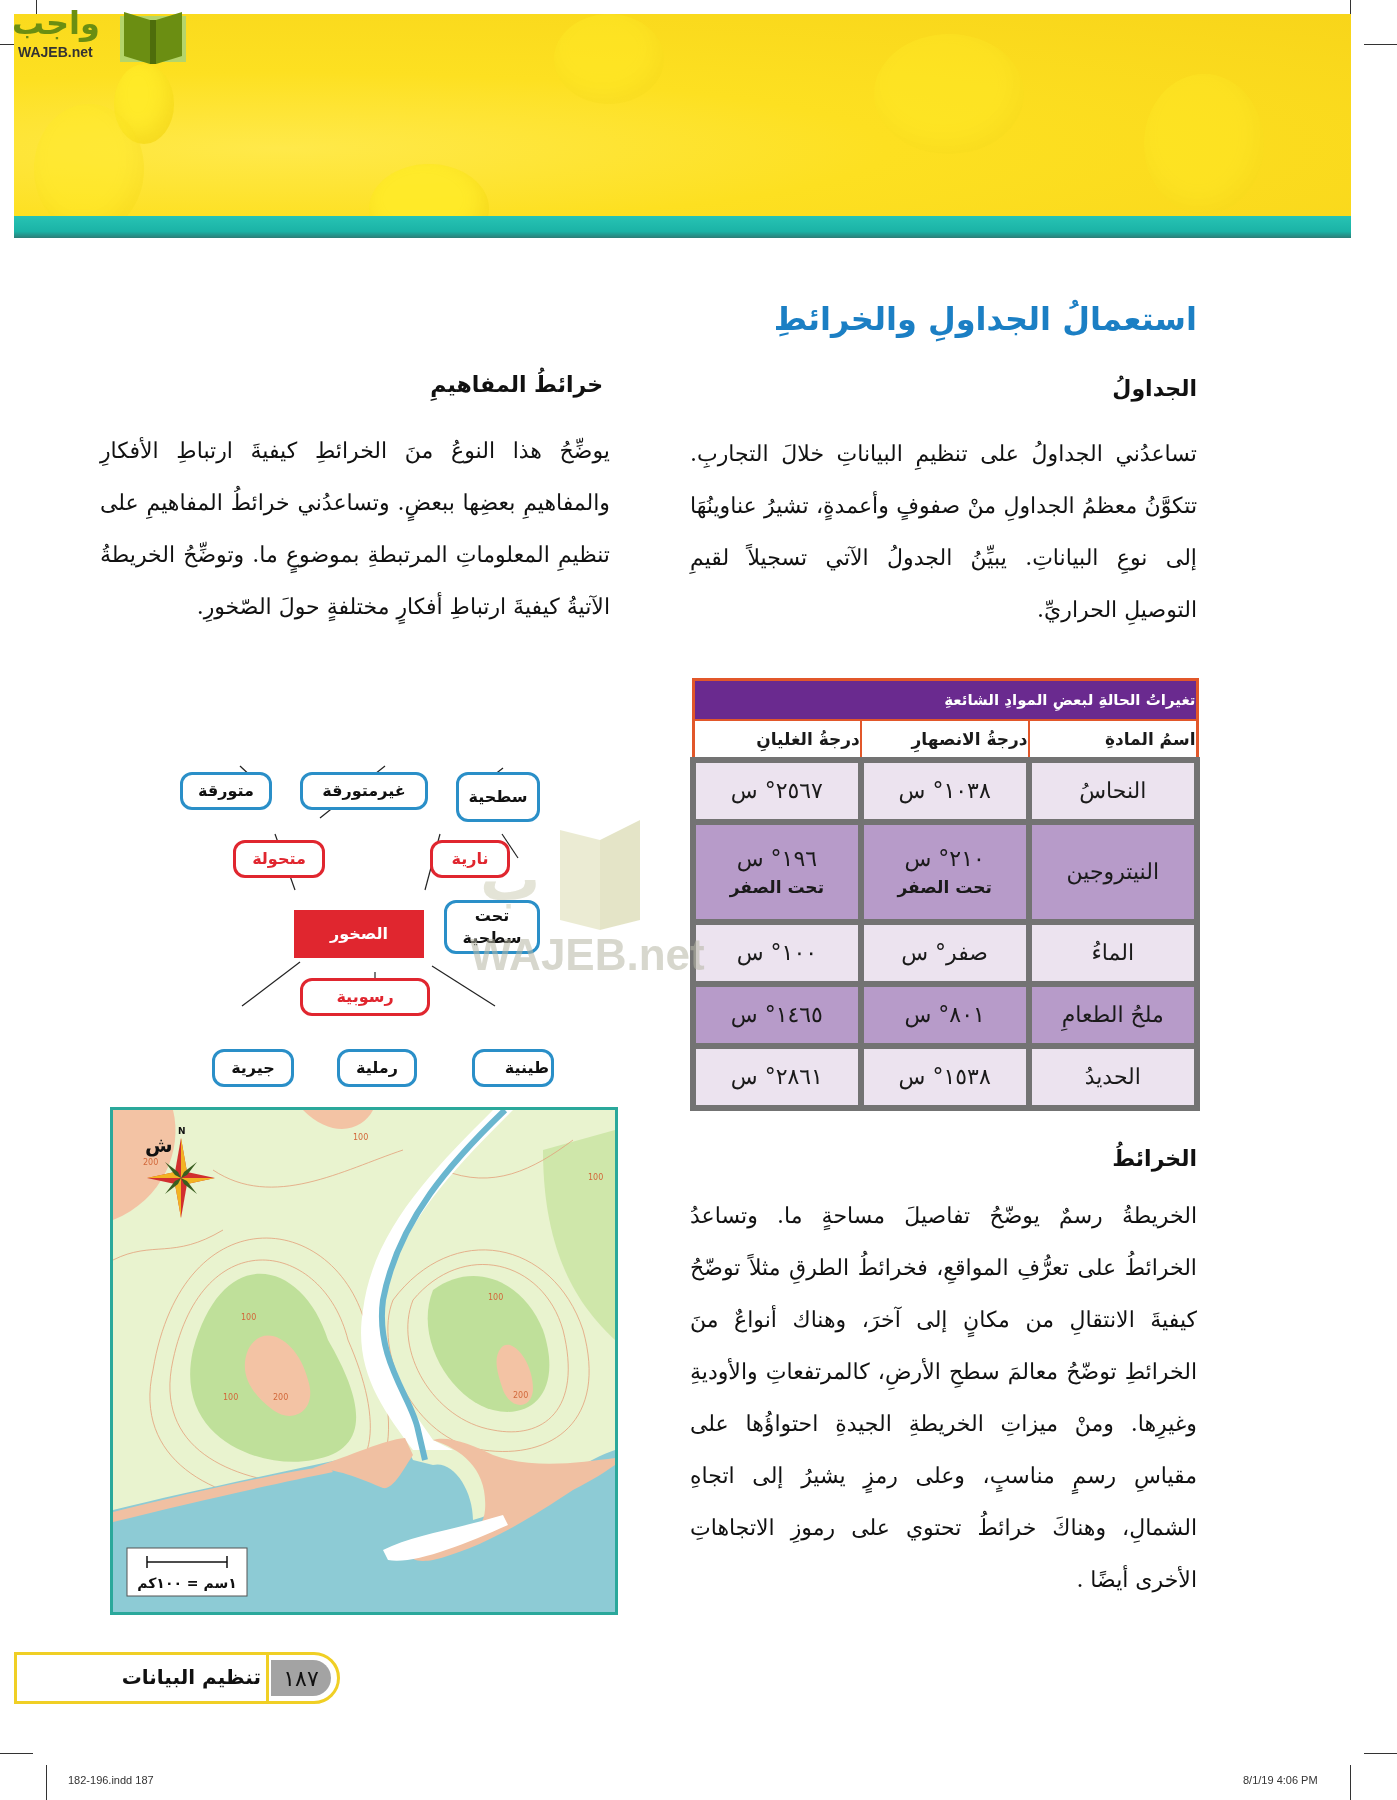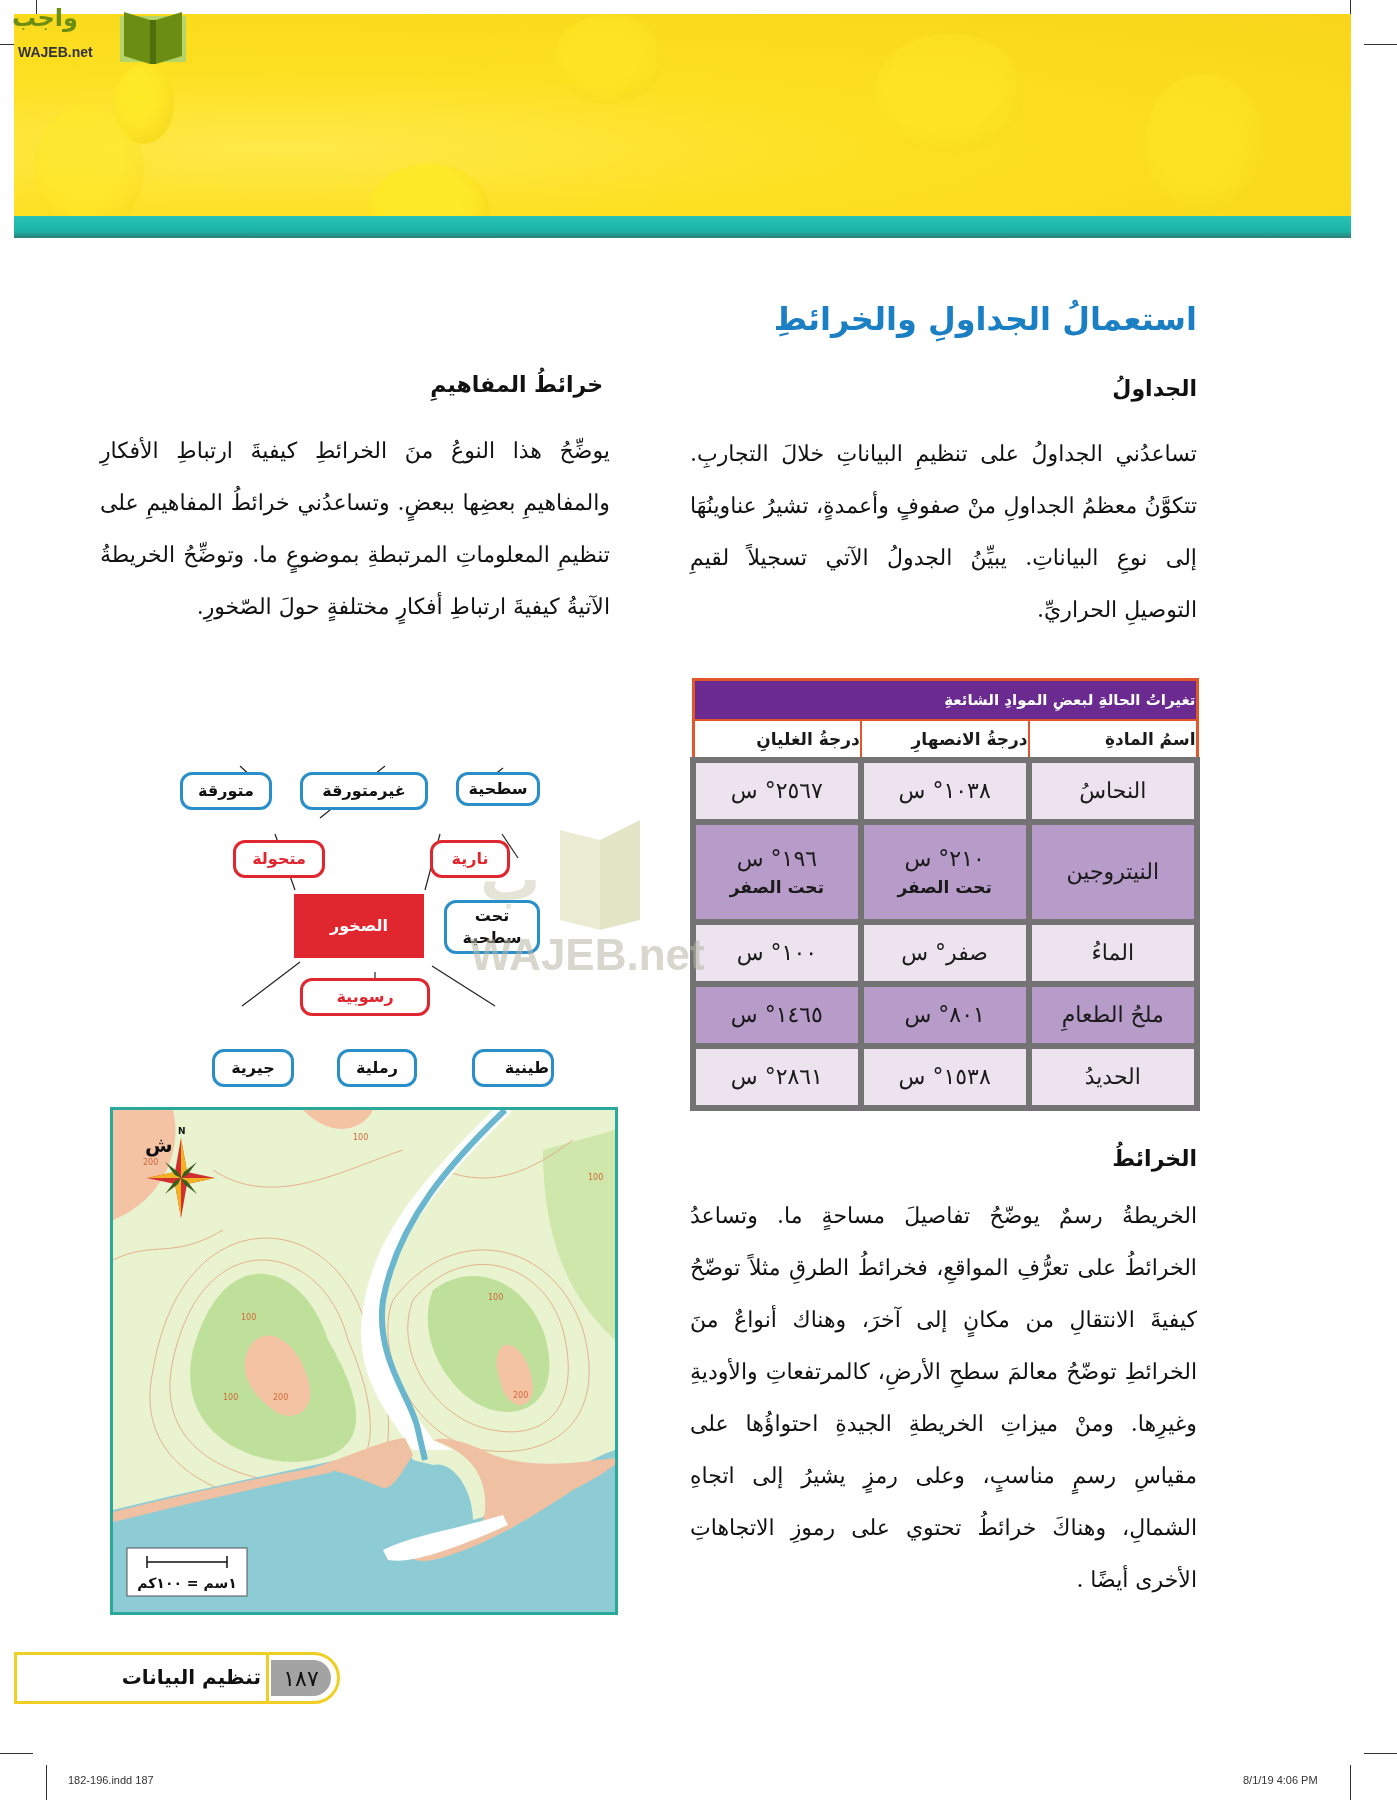--- a/index.html
+++ b/index.html
@@ -10,21 +10,21 @@
     .crop { position: absolute; background: #333; }
 
     
     .banner { position: absolute; left: 14px; top: 14px; width: 1337px; height: 224px;
       background: radial-gradient(ellipse at 20% 60%, #ffe94a 0%, #fde021 40%, #f8d51a 100%); overflow: hidden; }
     .banner .blob { position: absolute; border-radius: 50%; background: rgba(255,235,40,0.85);
       box-shadow: inset -6px -10px 18px rgba(220,170,0,0.25); }
     .banner .teal { position: absolute; left: 0; bottom: 0; width: 100%; height: 22px;
       background: linear-gradient(#27c3b4, #1bb3a6 70%, #2c7d77); }
     .logo { position: absolute; left: 8px; top: 4px; width: 180px; height: 62px; z-index: 5; }
-    .logo .ar { position: absolute; left: 4px; top: 0px; font-size: 24px; font-weight: bold; color: #6b8e12; direction: rtl; }
+    .logo .ar { position: absolute; left: 4px; top: 0px; font-size: 32px; font-weight: bold; color: #6b8e12; direction: rtl; }
     .logo .en { position: absolute; left: 10px; top: 40px; font-size: 14px; font-weight: bold; color: #333; font-family: "Liberation Sans", sans-serif; }
     .logo .book { position: absolute; left: 110px; top: 4px; width: 70px; height: 58px; }
 
     .rtl { direction: rtl; text-align: right; }
 
     .main-title { position: absolute; right: 200px; top: 300px; font-size: 32px; font-weight: bold; color: #1b7fc4; }
     .subhead { position: absolute; font-size: 22px; font-weight: bold; color: #111; }
     .para { position: absolute; font-family: "DejaVu Serif", serif; font-size: 22px; line-height: 52px; color: #111; text-align: justify; text-align-last: right; }
 
     
@@ -154,25 +154,25 @@
       <line x1="270" y1="124" x2="255" y2="180"></line>
       <line x1="332" y1="124" x2="348" y2="148"></line>
       <line x1="200" y1="204" x2="200" y2="226"></line>
       <line x1="130" y1="252" x2="72" y2="296"></line>
       <line x1="205" y1="262" x2="205" y2="296"></line>
       <line x1="262" y1="256" x2="325" y2="296"></line>
     </g>
   </svg>
   <div class="node blue" style="left:10px;top:18px;width:92px;height:38px;">متورقة</div>
   <div class="node blue" style="left:130px;top:18px;width:128px;height:38px;">غيرمتورقة</div>
-  <div class="node blue" style="left:286px;top:18px;width:84px;height:34px;">سطحية</div>
+  <div class="node blue" style="left:286px;top:18px;width:84px;height:50px;">سطحية</div>
   <div class="node red" style="left:63px;top:86px;width:92px;height:38px;">متحولة</div>
   <div class="node red" style="left:260px;top:86px;width:80px;height:38px;border-radius:12px;">نارية</div>
   <div class="node blue" style="left:274px;top:146px;width:96px;height:54px;padding:0 14px;">تحت سطحية</div>
-  <div class="node center" style="left:124px;top:140px;width:130px;height:64px;">الصخور</div>
+  <div class="node center" style="left:124px;top:156px;width:130px;height:48px;">الصخور</div>
   <div class="node red" style="left:130px;top:224px;width:130px;height:38px;">رسوبية</div>
   <div class="node blue" style="left:42px;top:295px;width:82px;height:38px;">جيرية</div>
   <div class="node blue" style="left:167px;top:295px;width:80px;height:38px;">رملية</div>
   <div class="node blue" style="left:302px;top:295px;width:82px;height:38px;padding-left:28px;">طينية</div>
 </div>
 
 <div class="wm">
   <svg width="260" height="110" viewBox="0 0 260 110">
     <path d="M130 20 L170 0 L170 100 L130 110 Z" fill="#cfcf9a"></path>
     <path d="M90 10 L130 20 L130 110 L90 100 Z" fill="#dcdcb0"></path>

